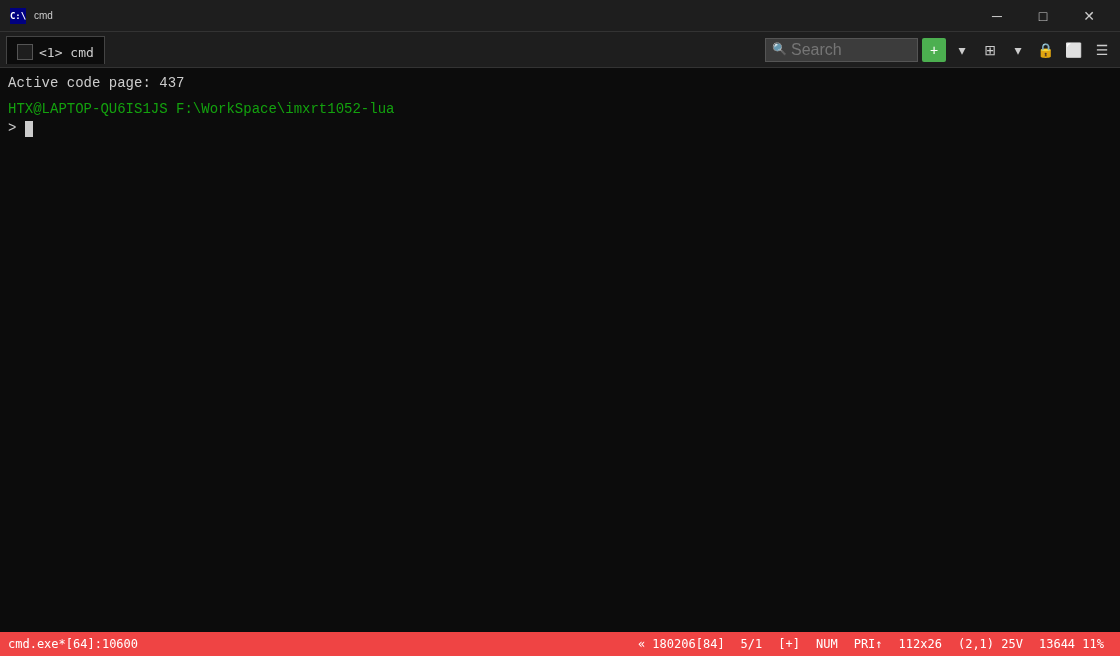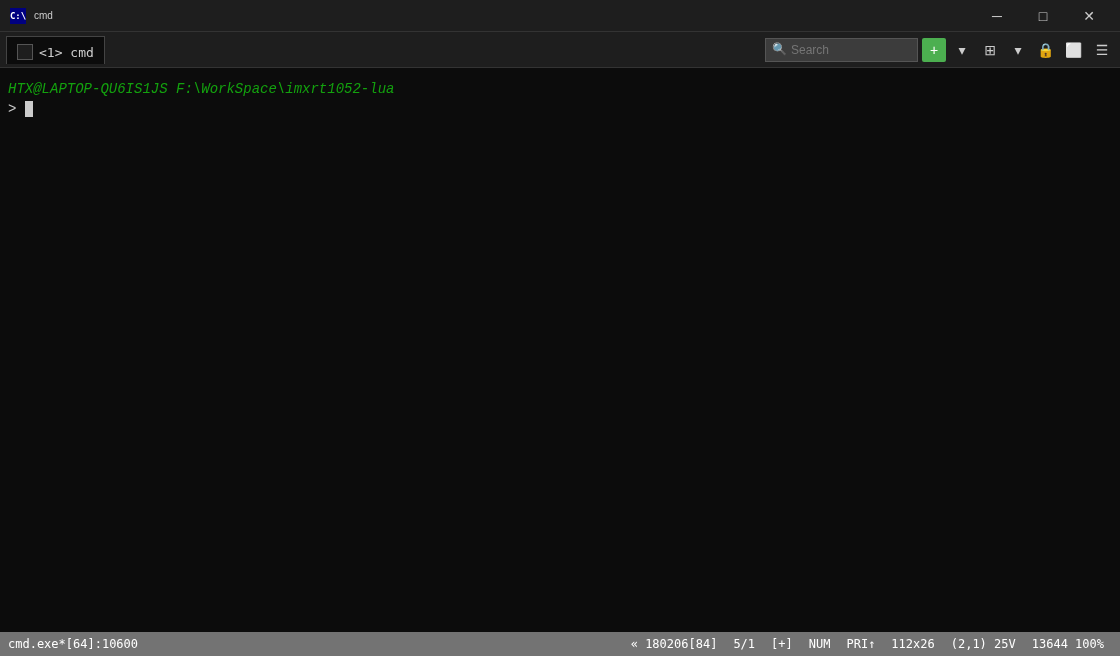--- a/index.html
+++ b/index.html
@@ -94,21 +94,21 @@
       border: 1px solid #555;
       height: 24px;
       padding: 0 6px;
       gap: 4px;
     }
     .search-input {
       background: transparent;
       border: none;
       outline: none;
       color: #999;
-      font-size: 12px;
+      font-size: 16px;
       font-family: 'Segoe UI', Arial, sans-serif;
       width: 120px;
     }
     .search-icon {
       color: #999;
       font-size: 12px;
     }
     .toolbar-icon-btn {
       width: 24px;
       height: 24px;
@@ -138,21 +138,20 @@
       overflow: hidden;
     }
     .terminal-line {
       color: #cccccc;
       font-size: 14px;
       line-height: 1.4;
       white-space: pre;
     }
     .terminal-line.prompt-line {
       color: #13a10e;
-      font-style: italic;
     }
     .terminal-cursor-line {
       display: flex;
       align-items: center;
     }
     .cursor {
       display: inline-block;
       width: 8px;
       height: 16px;
       background: #cccccc;
@@ -163,21 +162,21 @@
       50% { opacity: 0; }
     }
 
     
     .status-bar {
       position: absolute;
       bottom: 0;
       left: 0;
       right: 0;
       height: 24px;
-      background: #737373;
+      background: #ef4444;
       display: flex;
       align-items: center;
       padding: 0 8px;
       font-size: 12px;
       color: #ffffff;
       font-family: 'Consolas', monospace;
       gap: 0;
     }
     .status-item {
       padding: 0 8px;
@@ -232,33 +231,34 @@
   <button class="toolbar-icon-btn green">+</button>
   <button class="toolbar-icon-btn">▾</button>
   <button class="toolbar-icon-btn">⊞</button>
   <button class="toolbar-icon-btn">▾</button>
   <button class="toolbar-icon-btn gold">🔒</button>
   <button class="toolbar-icon-btn">⬜</button>
   <button class="toolbar-icon-btn">☰</button>
 </div>
 
 <div class="terminal">
+  <div class="terminal-line">Active code page: 437</div>
   <div class="terminal-line" style="height: 6px;"></div>
   <div class="terminal-line prompt-line">HTX@LAPTOP-QU6IS1JS F:\WorkSpace\imxrt1052-lua</div>
   <div class="terminal-line terminal-cursor-line">
     <span style="color:#cccccc;">&gt;</span>
     <span> </span>
     <span class="cursor"></span>
   </div>
 </div>
 
 <div class="status-bar">
   <span class="status-item">cmd.exe*[64]:10600</span>
   <div class="status-spacer"></div>
   <span class="status-item">« 180206[84]</span>
   <span class="status-item">5/1</span>
   <span class="status-item">[+]</span>
   <span class="status-item">NUM</span>
   <span class="status-item">PRI↑</span>
   <span class="status-item">112x26</span>
   <span class="status-item">(2,1) 25V</span>
-  <span class="status-item">13644 100%</span>
+  <span class="status-item">13644 11%</span>
 </div>
 
 </body></html>

